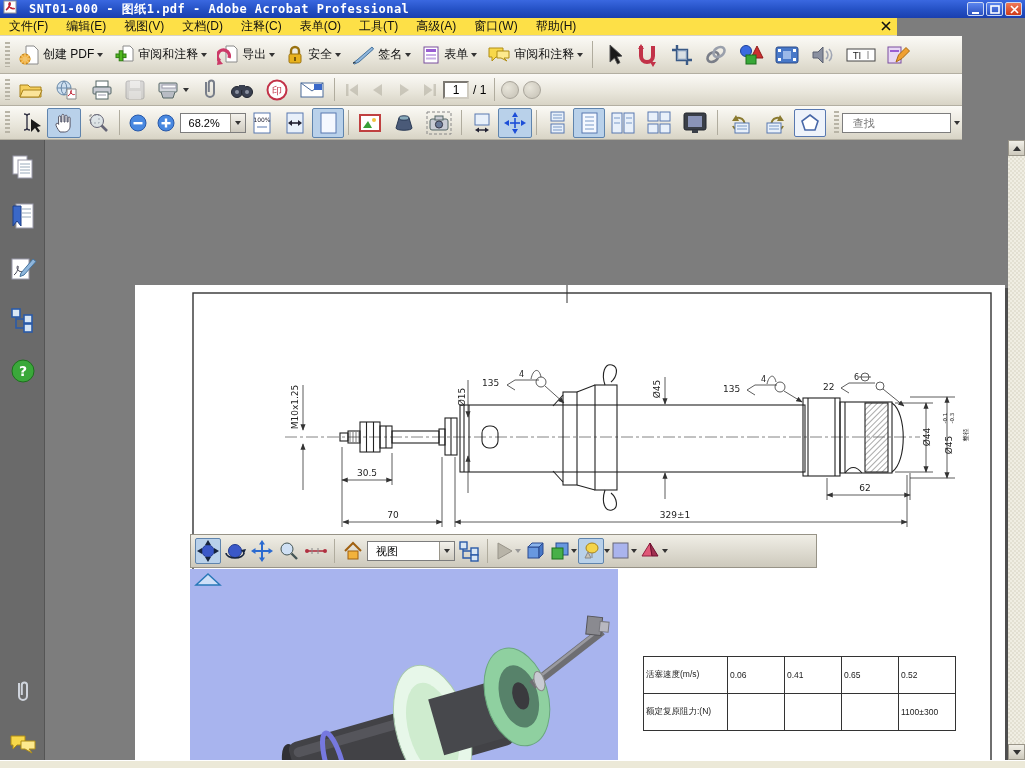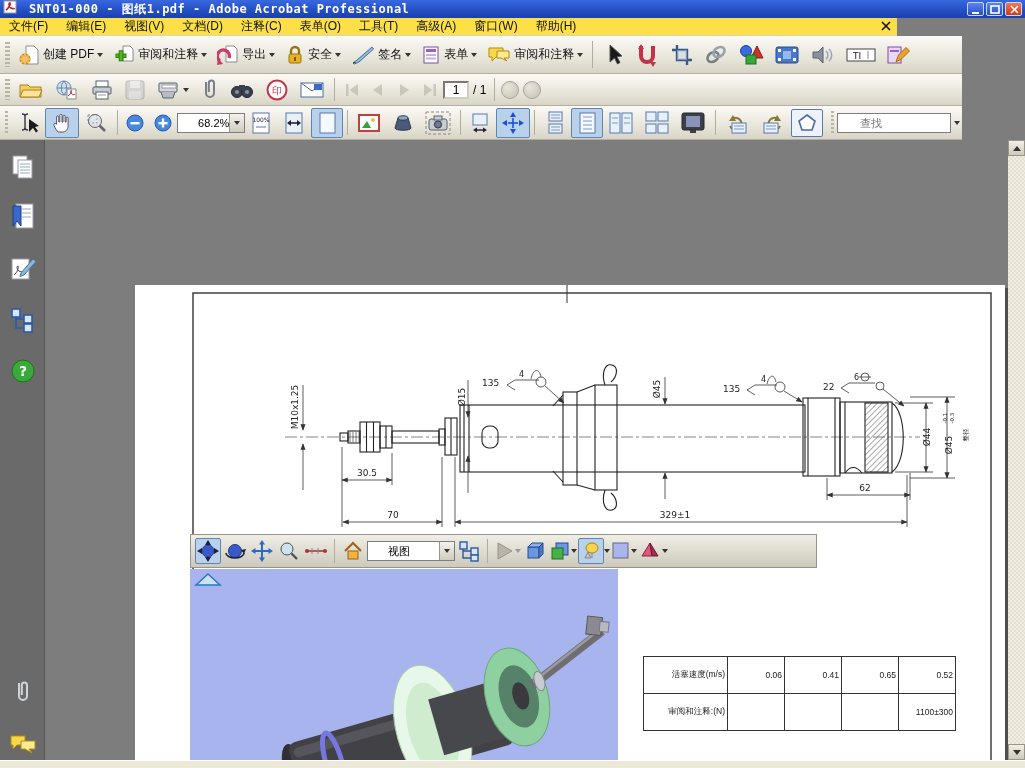--- a/index.html
+++ b/index.html
@@ -31,21 +31,21 @@
   .grip{width:5px;height:70%;margin:0 3px;
     background:repeating-linear-gradient(180deg,#b8b4a6 0 2px,rgba(0,0,0,0) 2px 4px);}
   .sep{width:1px;height:75%;background:#b0ac9e;margin:0 4px;}
   .tbtn{display:flex;align-items:center;gap:3px;padding:2px 4px;border:1px solid rgba(0,0,0,0);
     border-radius:2px;font-size:12px;color:#111;white-space:nowrap;}
   .tbtn.pressed{background:#b9d1ea;border-color:#5f84ad;}
   .tbtn.disabled{opacity:.55;}
   .car{width:0;height:0;border-left:3px solid transparent;border-right:3px solid transparent;
     border-top:4px solid #333;display:inline-block;}
   .combo{display:flex;align-items:center;background:#fff;border:1px solid #7d7d7d;
-    height:20px;font-size:11px;padding-left:20px;}
+    height:20px;font-size:11px;padding-left:8px;}
   .combo .cbtn{margin-left:auto;width:15px;height:100%;display:flex;align-items:center;
     justify-content:center;background:linear-gradient(180deg,#f4f2ec,#cfcbc0);border-left:1px solid #9a968a;}
   .pageinput{width:26px;height:18px;border:2px inset #cfcbc0;background:#fff;font-size:12px;
     text-align:center;font-family:"Liberation Sans",sans-serif;}
   .rnd{width:18px;height:18px;border-radius:50%;border:1px solid #a8a49a;
     background:radial-gradient(circle at 35% 35%,#e8e5da,#c4c0b4);margin:0 2px;}
   
   .sidebar{position:absolute;left:0;top:140px;width:45px;height:620px;background:#6a6a6a;
     border-right:1px solid #555;}
   .sbtn{position:absolute;left:8px;width:30px;height:30px;display:flex;align-items:center;justify-content:center;}
@@ -59,21 +59,21 @@
     background:linear-gradient(180deg,#f0eee6,#cdc9bc);border:1px solid #979387;
     display:flex;align-items:center;padding:0 4px;gap:1px;}
   .t3{width:26px;height:26px;display:flex;align-items:center;justify-content:center;
     border:1px solid rgba(0,0,0,0);border-radius:2px;}
   .t3.pressed{background:#b9d1ea;border-color:#5f84ad;}
   .t3wrap{display:flex;align-items:center;}
   
   .viewport3d{position:absolute;left:55px;top:284px;width:428px;height:318px;background:#a8b4ee;}
   
   .parts{position:absolute;left:508px;top:371px;border-collapse:collapse;background:#fff;}
-  .parts td{border:1px solid #333;height:19px;font-size:8.5px;text-align:right;padding:12px 2px;
+  .parts td{border:1px solid #333;height:19px;font-size:8.5px;text-align:left;padding:12px 2px;
     color:#222;}
   .parts td.c0{width:84px;}
   .parts td.cv{width:57px;}
   
   .vscroll{position:absolute;right:0;top:140px;width:17px;height:620px;
     background:conic-gradient(#f0eee3 25%,#e3e0d2 0 50%,#f0eee3 0 75%,#e3e0d2 0) 0 0/4px 4px;}
   .sbtnv{position:absolute;left:0;width:17px;height:16px;background:linear-gradient(180deg,#f2f0e8,#cdc9bc);
     border:1px solid #9a968a;display:flex;align-items:center;justify-content:center;}
   .tri-up{width:0;height:0;border-left:4px solid transparent;border-right:4px solid transparent;border-bottom:5px solid #333;}
   .tri-dn{width:0;height:0;border-left:4px solid transparent;border-right:4px solid transparent;border-top:5px solid #333;}
@@ -878,21 +878,21 @@
     <table class="parts">
       <tbody>
           <tr>
         <td class="c0">活塞速度(m/s)</td>
             <td class="cv">0.06</td>
             <td class="cv">0.41</td>
             <td class="cv">0.65</td>
             <td class="cv">0.52</td>
       </tr>
       <tr>
-        <td class="c0">审阅和注释:(N)</td>
+        <td class="c0">额定复原阻力:(N)</td>
             <td class="cv"></td>
             <td class="cv"></td>
             <td class="cv"></td>
             <td class="cv">1100±300</td>
       </tr>
     </tbody>
       </table>
 
   </div>
 </div>

